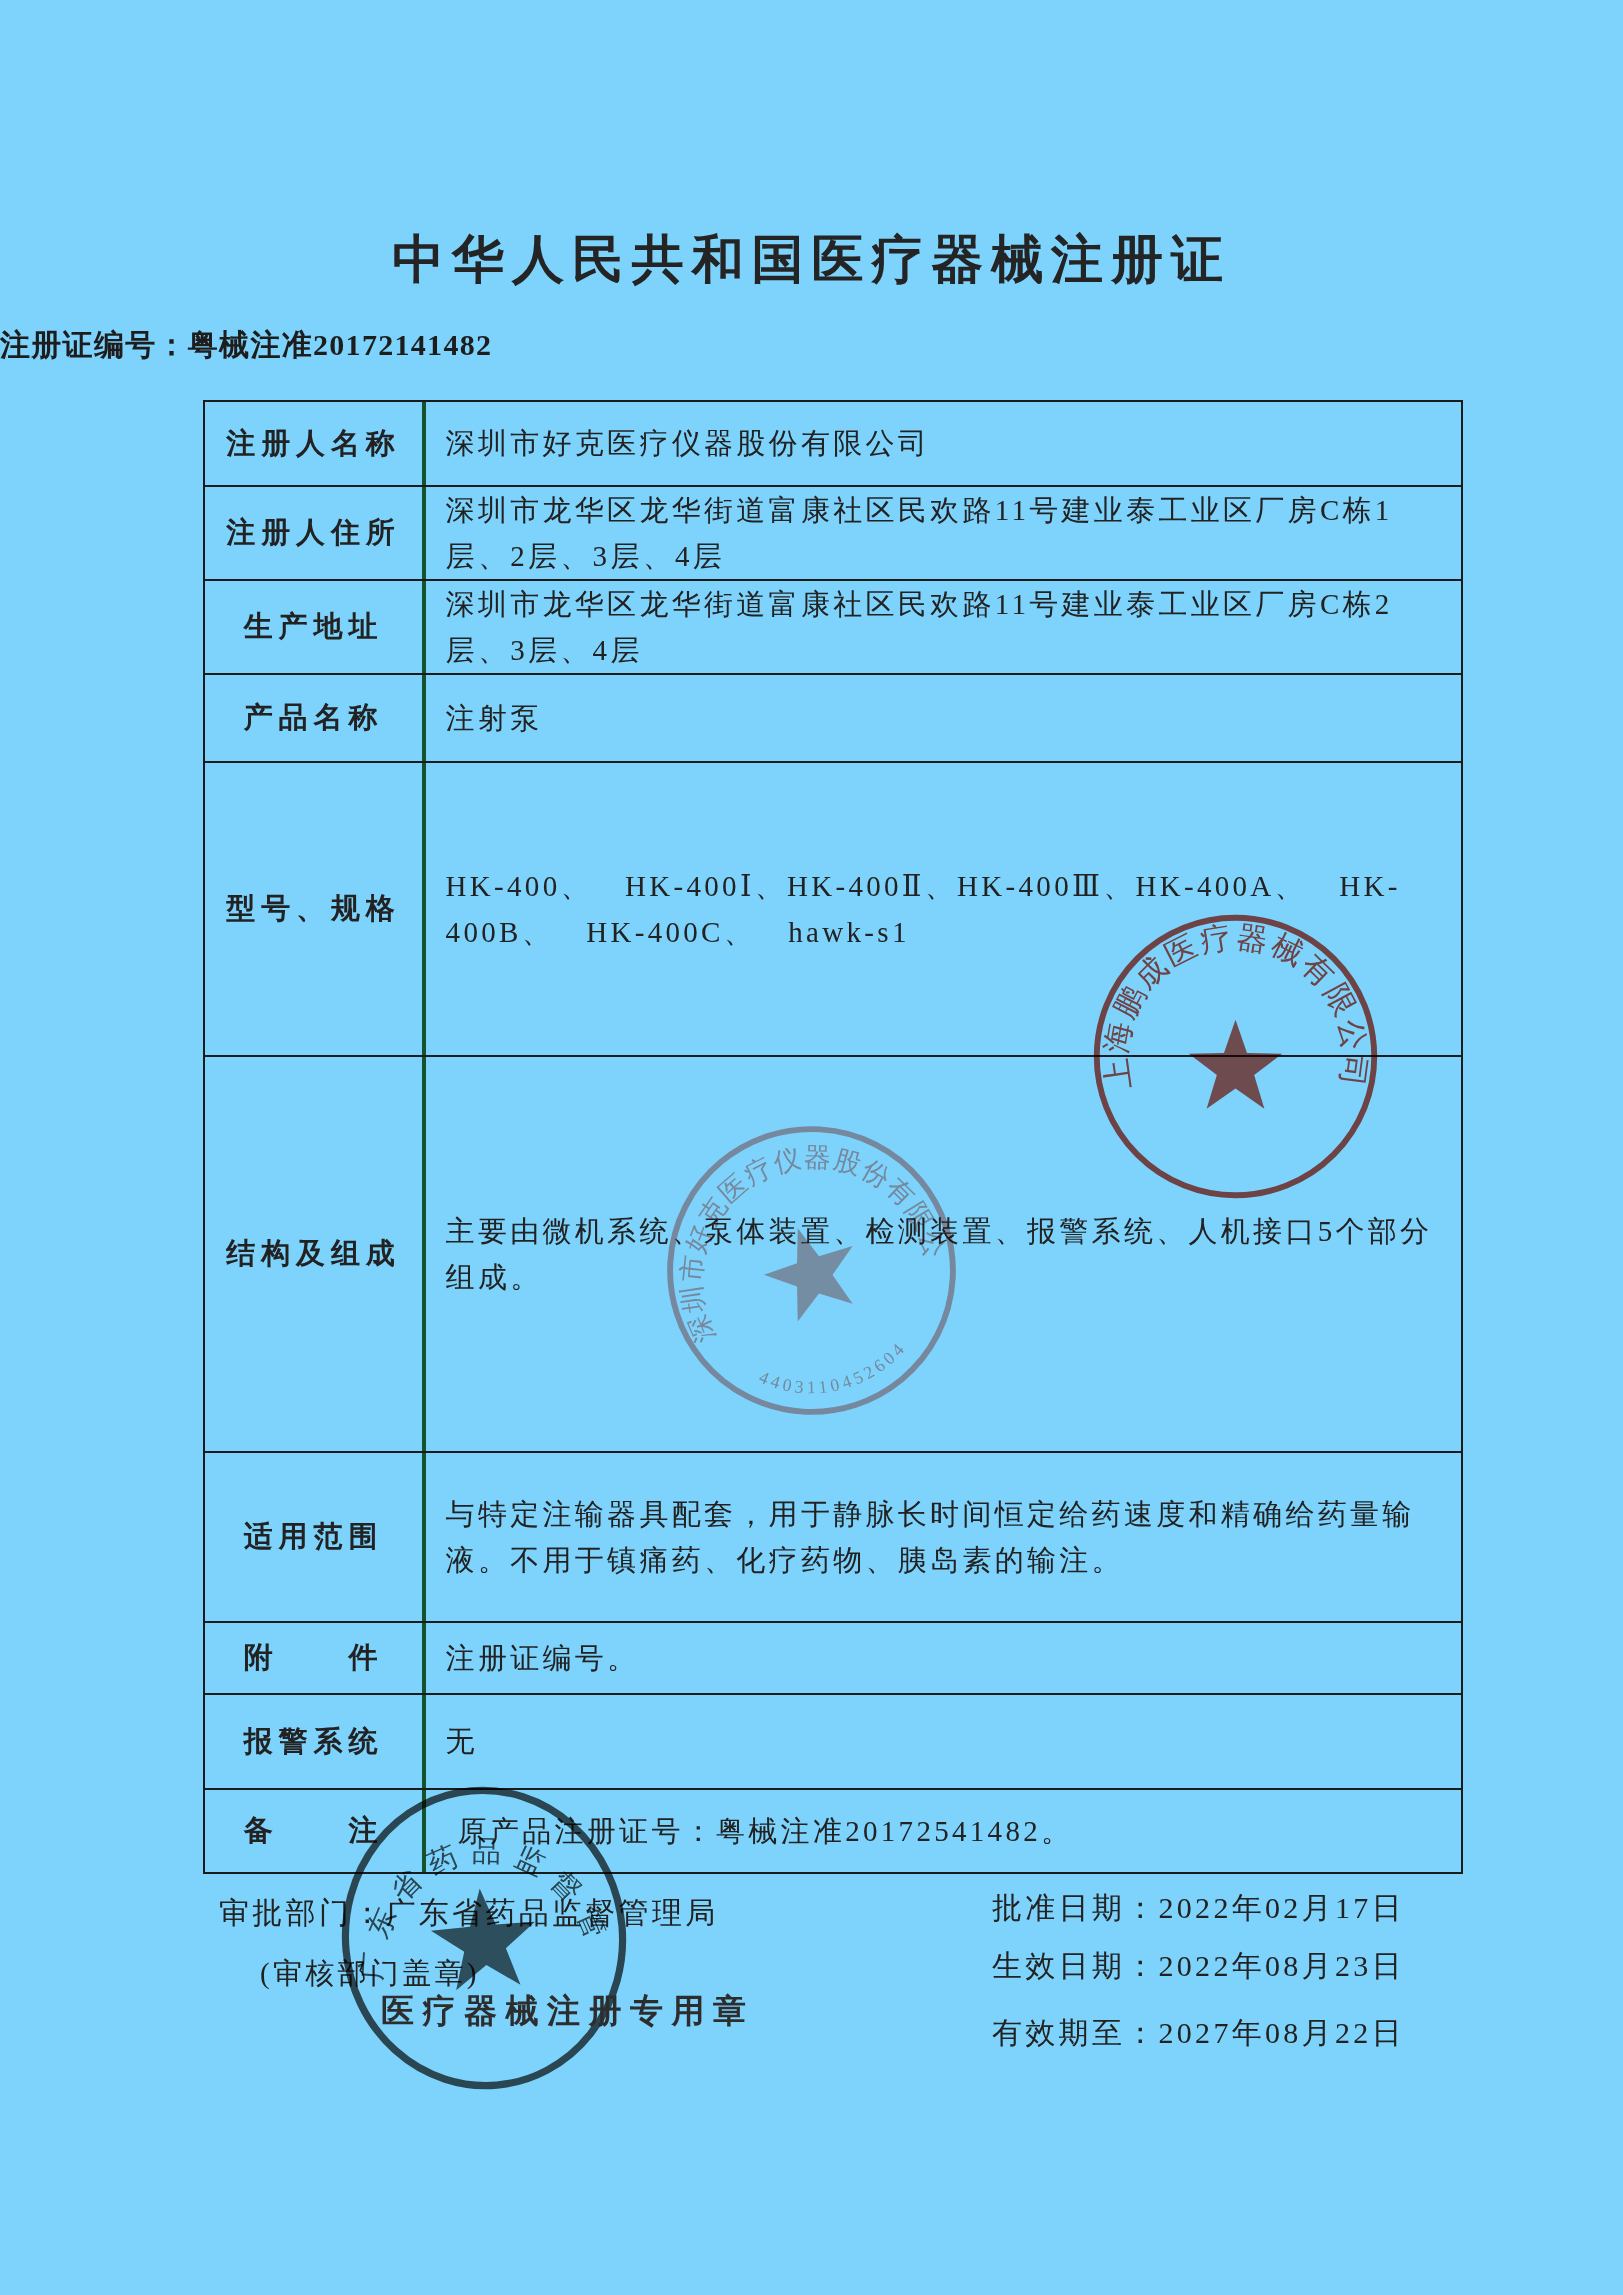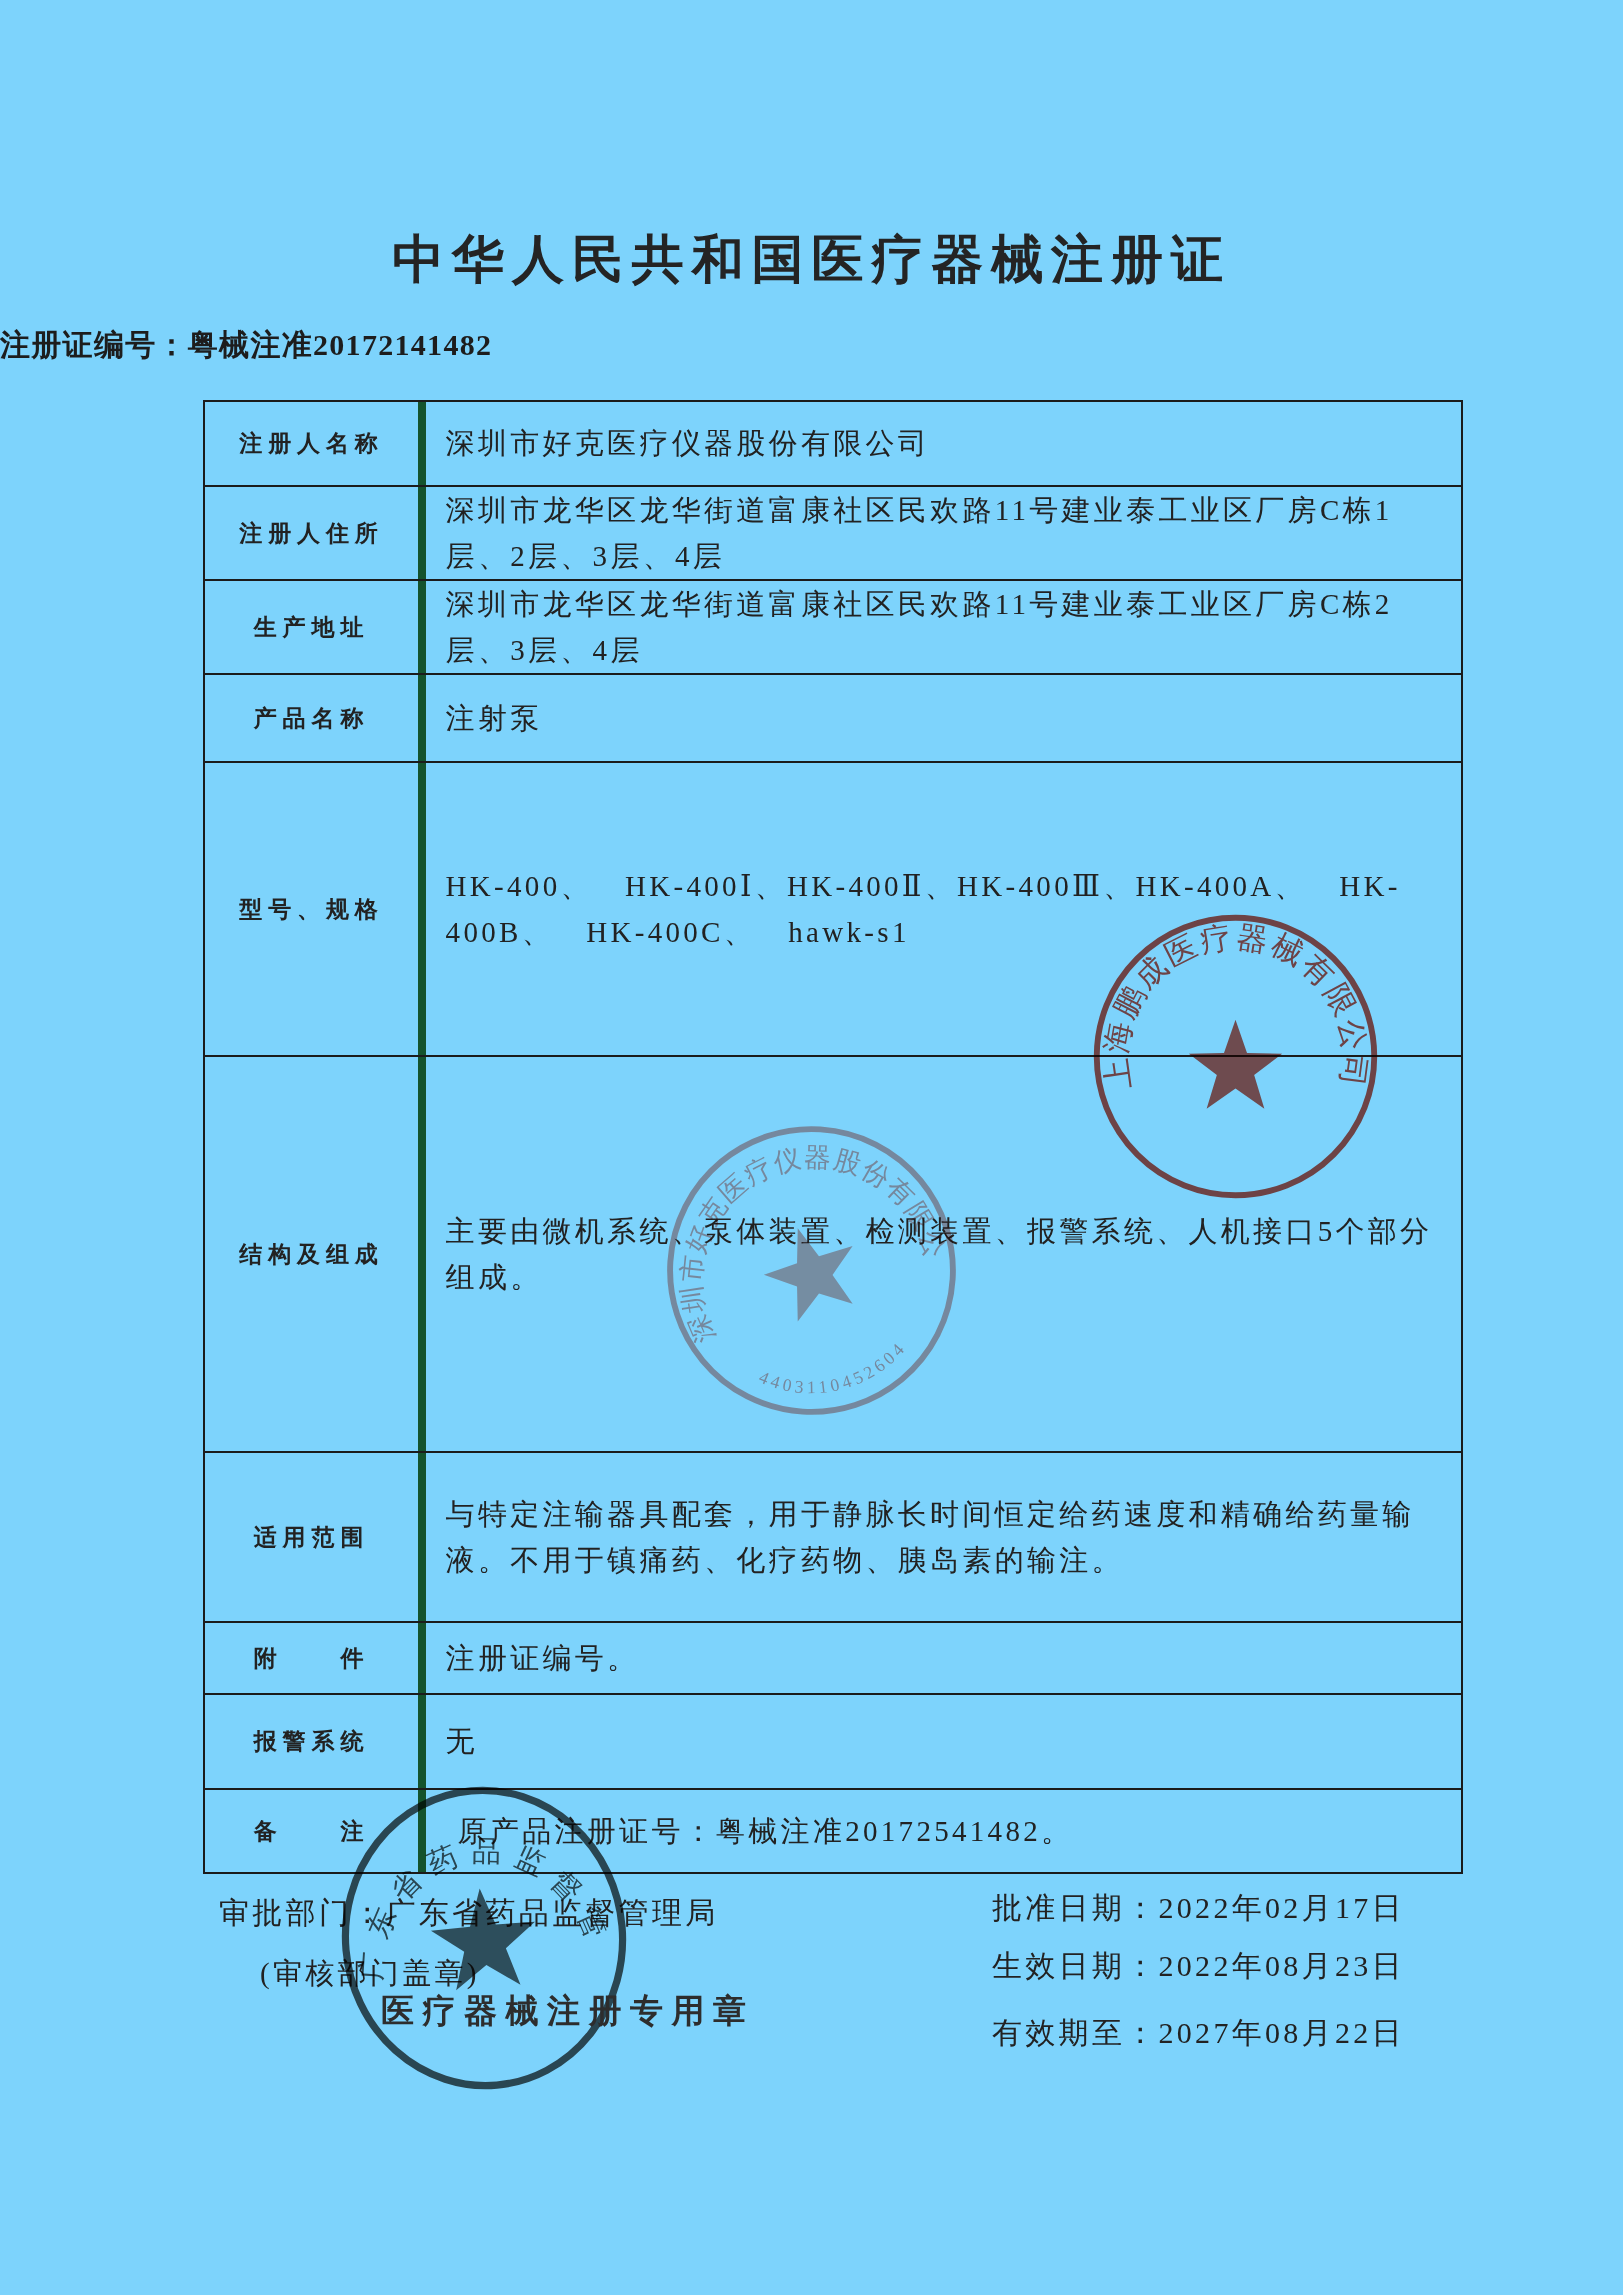--- a/index.html
+++ b/index.html
@@ -18,23 +18,23 @@
     position:absolute; top:325px; left:0; width:100%; text-align:left;
     font-size:30px; font-weight:700; letter-spacing:1.3px; color:#1d1d1d; white-space:nowrap;
   }
   .cert-table {
     position:absolute; left:203px; top:400px; width:1260px;
     border:2.6px solid #1b1b1b; background:transparent;
   }
   .row { display:flex; border-bottom:2px solid #1b1b1b; }
   .row:last-child { border-bottom:none;gap:12px; }
   .cell-label {
-    flex:0 0 221px; width:221px; border-right:8px solid #14532d;
+    flex:0 0 221px; width:221px; border-right:4px solid #14532d;
     display:flex; align-items:center; justify-content:center;
-    font-size:23px; font-weight:600; letter-spacing:5.9px; text-align:center; color:#222;
+    font-size:29px; font-weight:600; letter-spacing:5.9px; text-align:center; color:#222;
   }
   .cell-value {
     flex:1; display:flex; align-items:center;
     padding:10.5px 19.6px; font-size:29px; letter-spacing:3.3px; line-height:1.6; color:#222;
   }
   .watermark {
     position:absolute; left:264px; top:949px; z-index:30;
     font-size:131px; letter-spacing:2.6px; font-weight:400; color:#0c0c0c;
     white-space:nowrap; mix-blend-mode:multiply;
   }

